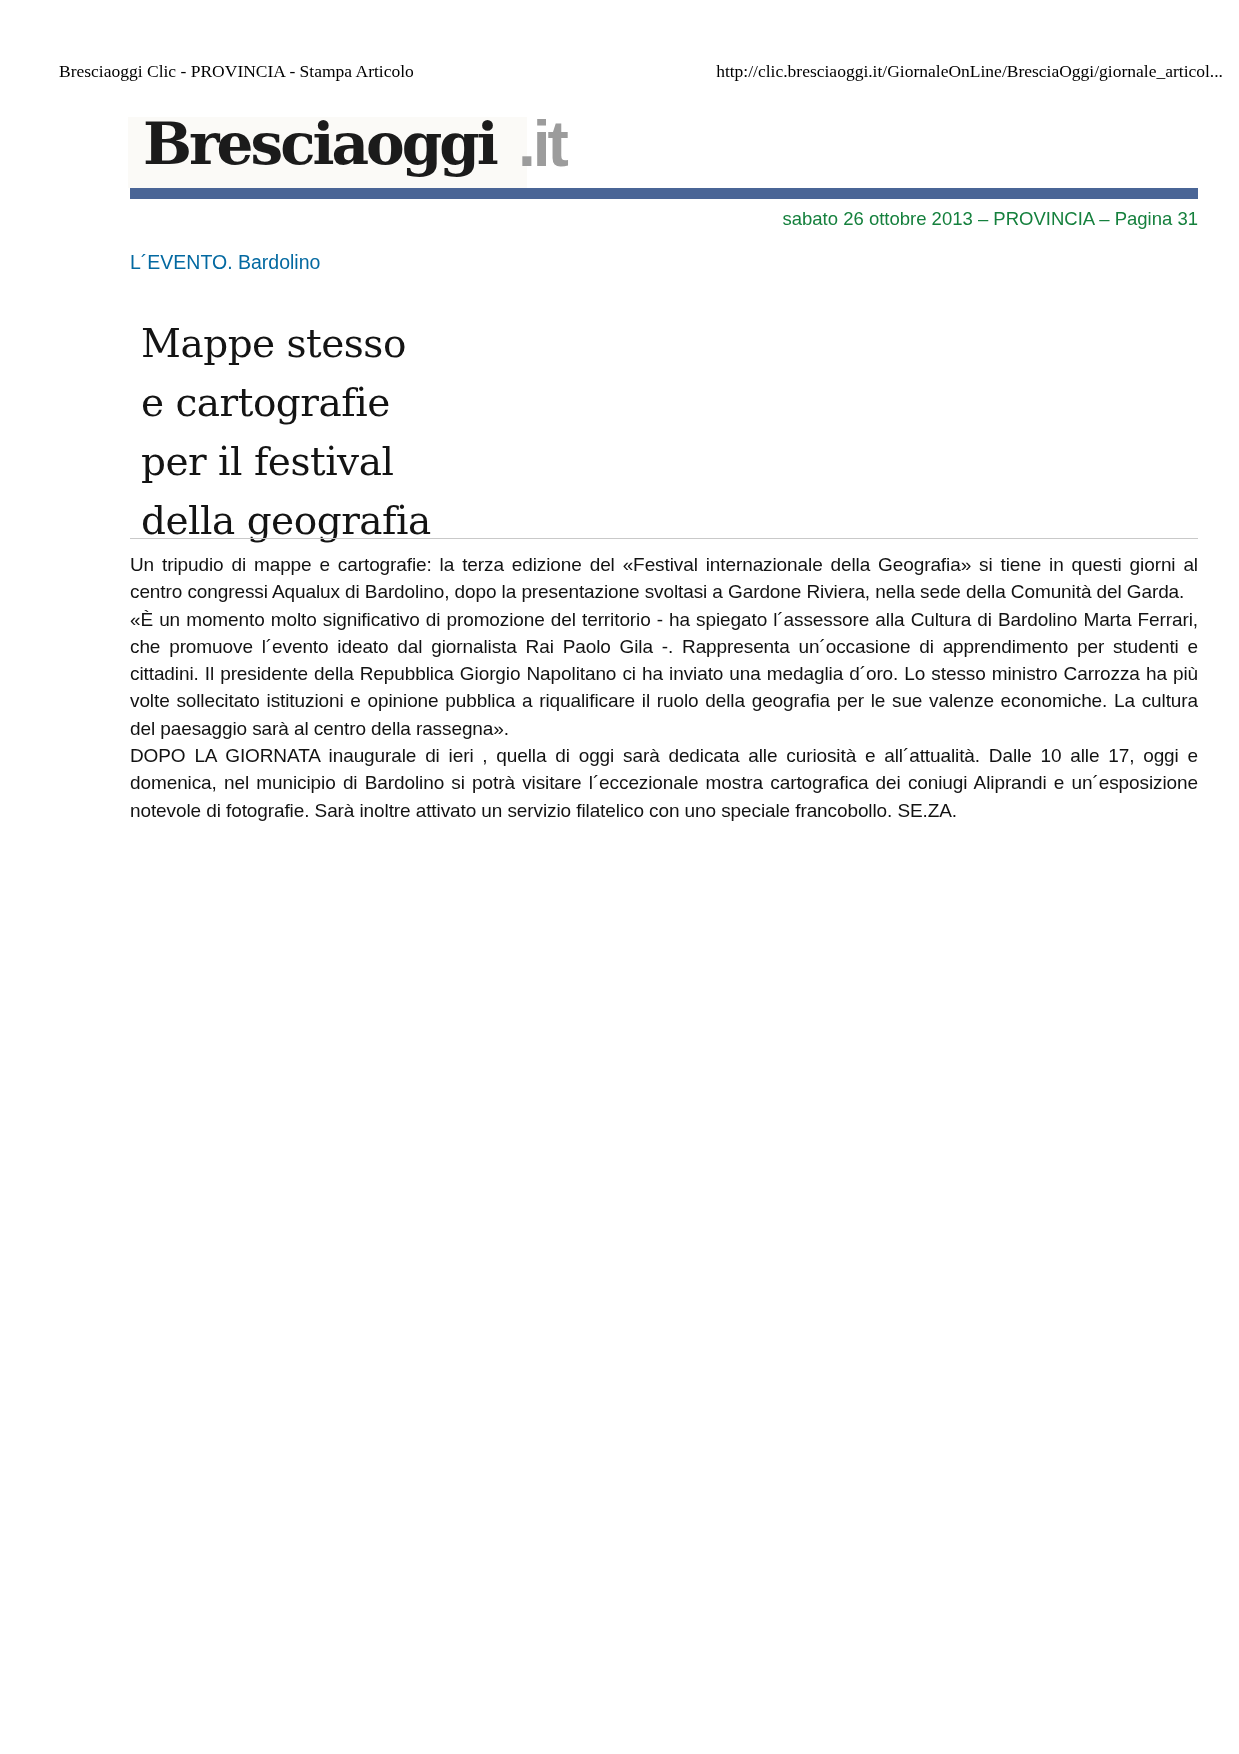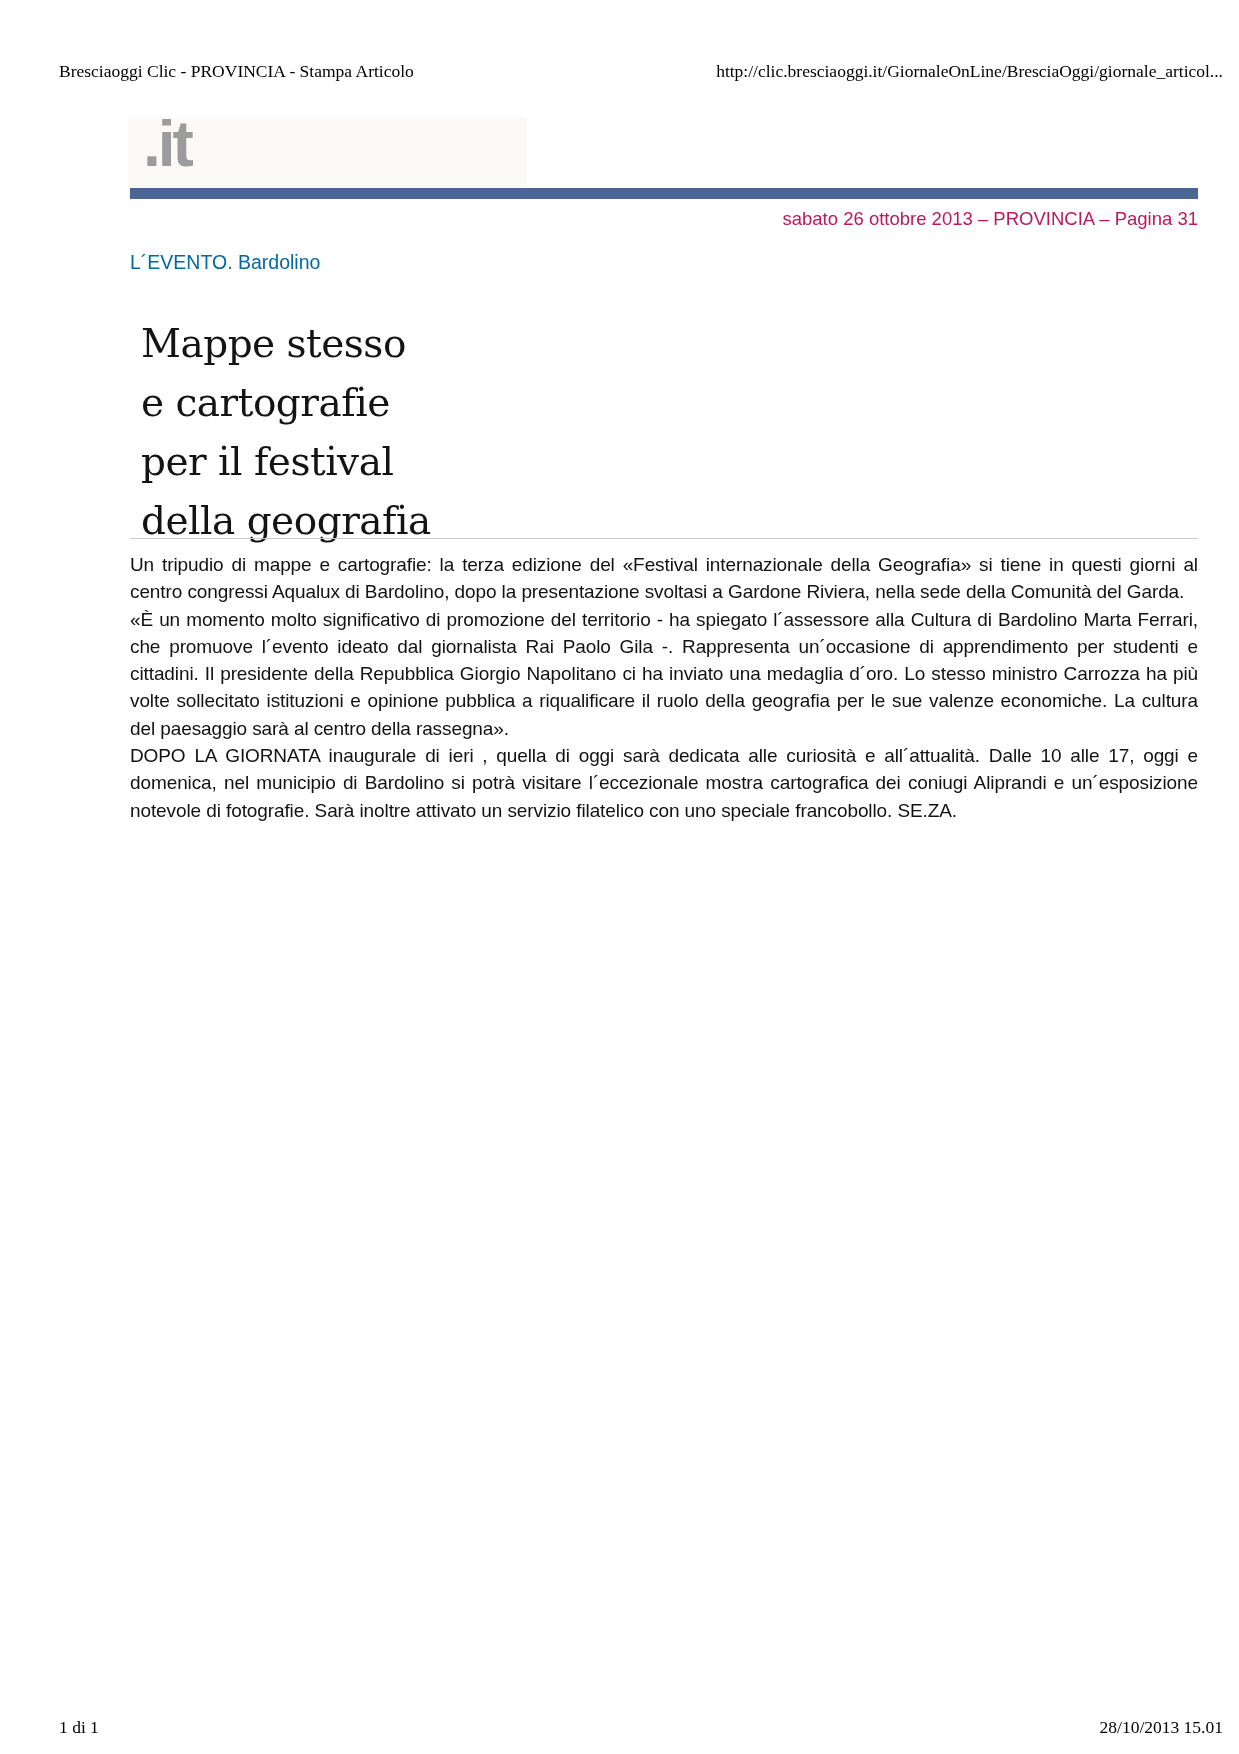--- a/index.html
+++ b/index.html
@@ -50,21 +50,21 @@
     font-size: 64px; line-height: 62px;
     letter-spacing: -3px;
     color: #9c9c9c;
   }
   .masthead-rule {
     position: absolute; top: 133px; left: 0; right: 0; height: 11px;
     background: #4a6596;
   }
   .dateline {
     position: absolute; top: 153px; right: 0;
-    font-size: 18.5px; color: #be185d;
+    font-size: 18.5px; color: #15803d;
     text-align: right;
   }
   .kicker {
     position: absolute; top: 196px; left: 0;
     font-size: 19.5px; color: #0369a1;
   }
   .title {
     position: absolute; top: 254px; left: 0;
     font-family: "DejaVu Serif", serif;
     font-weight: 500;
@@ -91,20 +91,21 @@
 <div class="page">
 
   <div class="print-header">
     <span>Bresciaoggi Clic - PROVINCIA - Stampa Articolo</span>
     <span>http://clic.bresciaoggi.it/GiornaleOnLine/BresciaOggi/giornale_articol...</span>
   </div>
 
   <div class="content">
 
     <div class="logo-box">
+      <span class="logo-main">Bresciaoggi</span>
         <span class="logo-suffix" style="color: rgb(156, 156, 156);">.it</span>
     </div>
 
     <div class="masthead-rule" style="background: rgb(74, 101, 150);"></div>
 
     <div class="dateline">sabato 26 ottobre 2013 – PROVINCIA – Pagina 31</div>
 
     <div class="kicker">L´EVENTO. Bardolino</div>
 
     <h1 class="title">
@@ -117,18 +118,14 @@
     <hr class="divider">
 
     <div class="body-text">
       <p>Un tripudio di mappe e cartografie: la terza edizione del «Festival internazionale della Geografia» si tiene in questi giorni al centro congressi Aqualux di Bardolino, dopo la presentazione svoltasi a Gardone Riviera, nella sede della Comunità del Garda.</p>
       <p>«È un momento molto significativo di promozione del territorio - ha spiegato l´assessore alla Cultura di Bardolino Marta Ferrari, che promuove l´evento ideato dal giornalista Rai Paolo Gila -. Rappresenta un´occasione di apprendimento per studenti e cittadini. Il presidente della Repubblica Giorgio Napolitano ci ha inviato una medaglia d´oro. Lo stesso ministro Carrozza ha più volte sollecitato istituzioni e opinione pubblica a riqualificare il ruolo della geografia per le sue valenze economiche. La cultura del paesaggio sarà al centro della rassegna».</p>
       <p>DOPO LA GIORNATA inaugurale di ieri , quella di oggi sarà dedicata alle curiosità e all´attualità. Dalle 10 alle 17, oggi e domenica, nel municipio di Bardolino si potrà visitare l´eccezionale mostra cartografica dei coniugi Aliprandi e un´esposizione notevole di fotografie. Sarà inoltre attivato un servizio filatelico con uno speciale francobollo. SE.ZA.</p>
     </div>
 
   </div>
 
-  <div class="print-footer">
-    <span>1 di 1</span>
-    <span>28/10/2013 15.01</span>
-  </div>
 
 </div>
 
 </body></html>

